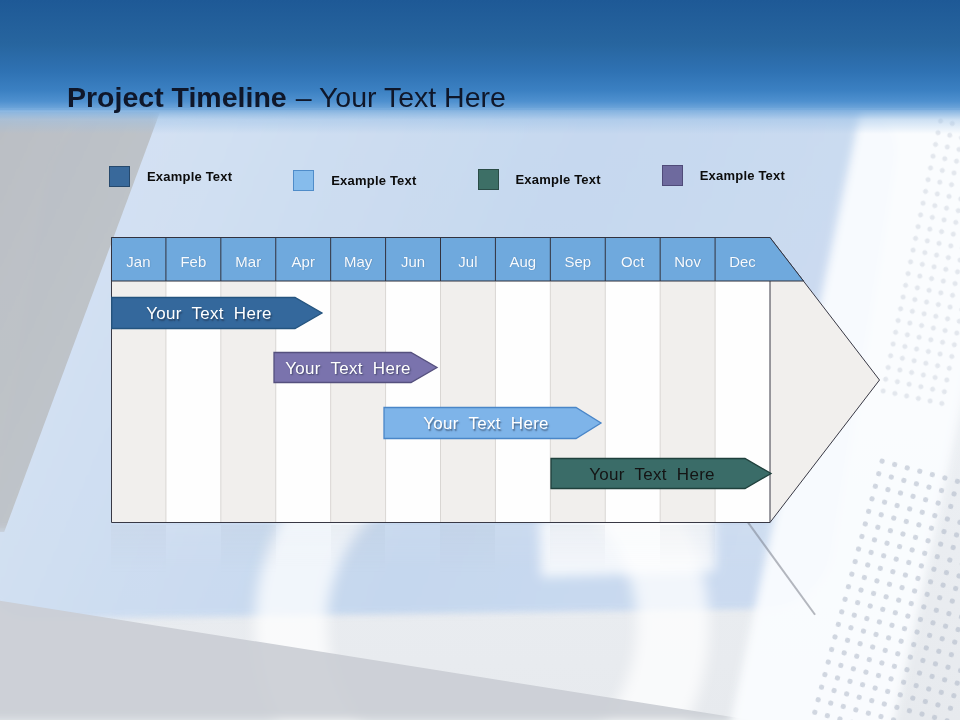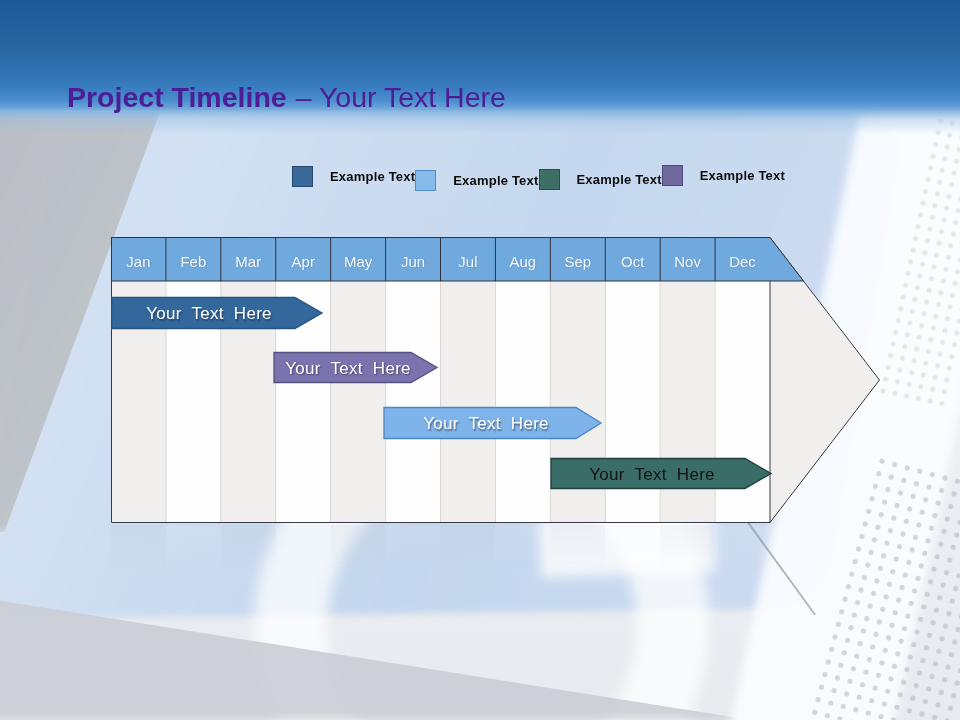--- a/index.html
+++ b/index.html
@@ -30,25 +30,25 @@
   .dots-top{position:absolute;left:905px;top:10px;width:70px;height:290px;
     background-image:radial-gradient(circle,rgba(168,178,195,.8) 2px,rgba(168,178,195,0) 3px);
     background-size:12px 12px;transform:rotate(12deg);opacity:.35;}
   .hairline{position:absolute;left:780px;top:402px;width:1.5px;height:116px;
     background:rgba(95,100,112,.45);transform:rotate(-36deg);}
   
   .banner{position:absolute;left:0;top:0;width:960px;height:110px;
     background:linear-gradient(180deg,#1e5996 0%,#27659f 40%,#2f72b3 65%,#3b80c2 82%,#4e90cf 92%,#74a9dc 100%);}
   .banner-fade{position:absolute;left:0;top:108px;width:960px;height:26px;
     background:linear-gradient(180deg,rgba(116,169,220,1) 0%,rgba(150,190,230,.45) 45%,rgba(244,246,249,0) 100%);}
-  .title{position:absolute;left:67px;top:63px;color:#4c1d95;font-size:28.5px;line-height:1.1;white-space:nowrap;}
+  .title{position:absolute;left:67px;top:63px;color:#0f172a;font-size:28.5px;line-height:1.1;white-space:nowrap;}
   .title .b{font-weight:700;}
   .title .l{font-weight:400;margin-left:9px;}
   
-  .legend{position:absolute;left:109px;top:166px;width:676px;display:flex;justify-content:flex-end;}
+  .legend{position:absolute;left:109px;top:166px;width:676px;display:flex;justify-content:space-between;}
   .legend-item{display:flex;align-items:center;}
   .legend-item:nth-child(2){transform:translateY(4px);}
   .legend-item:nth-child(3){transform:translateY(3px);}
   .legend-item:nth-child(4){transform:translateY(-1px);}
   .swatch{width:21px;height:21px;border:1.5px solid #333;box-sizing:border-box;}
   .legend-label{margin-left:17px;font-size:13px;font-weight:700;color:#0c0c0c;letter-spacing:.2px;}
   
   .chart{position:absolute;left:111px;top:237px;width:769px;height:342px;}
   .pent{fill:#f1efed;stroke:#383844;stroke-width:1;}
   .col-white{fill:#fefefe;}

